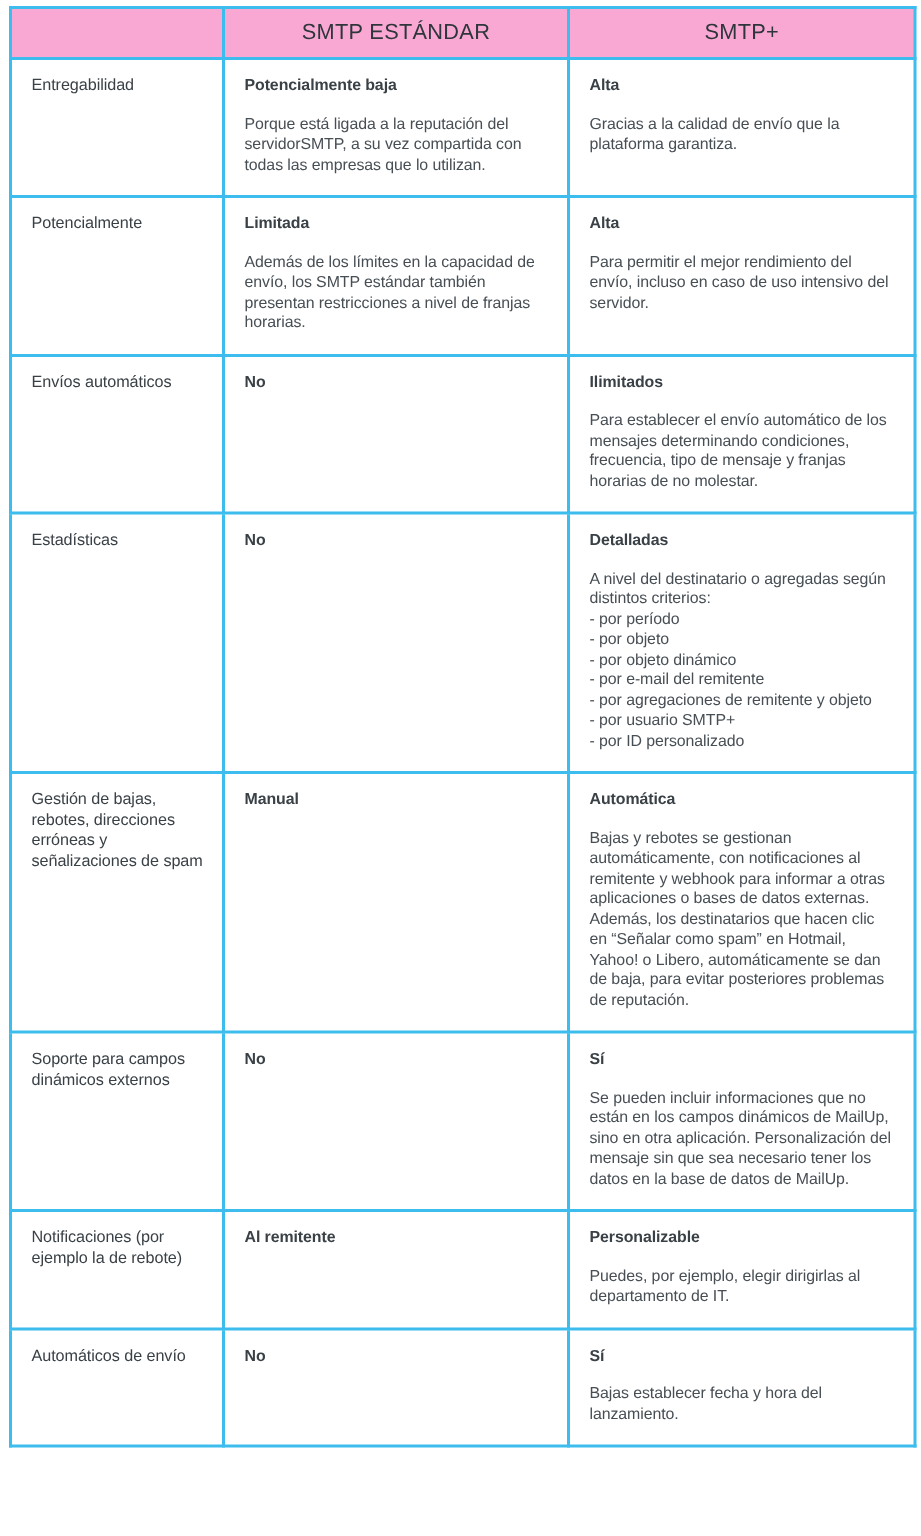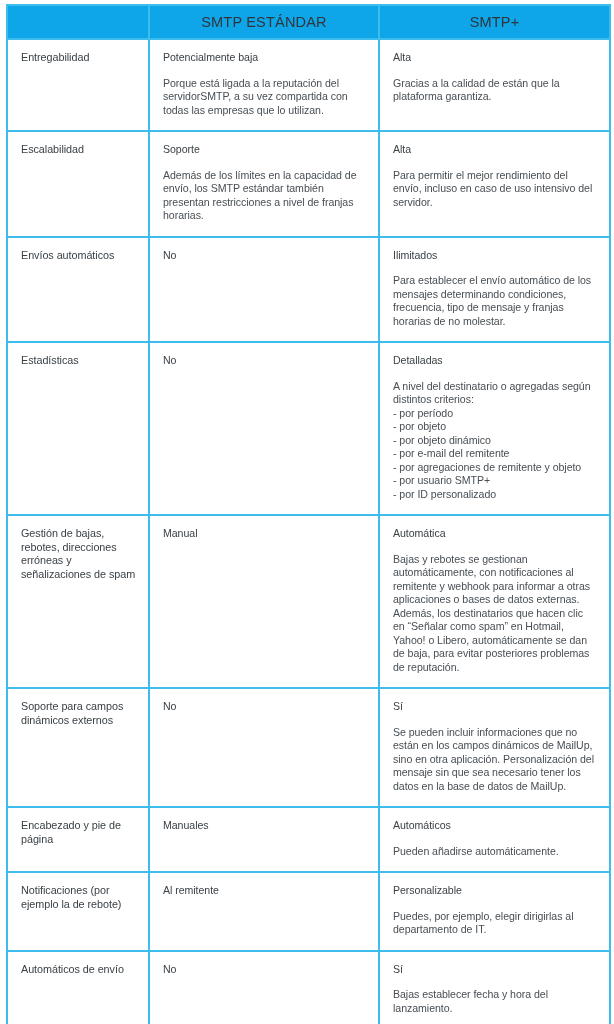--- a/index.html
+++ b/index.html
@@ -18,21 +18,21 @@
   table.compare {
     border-collapse: collapse;
     width: 603px;
     table-layout: fixed;
   }
   .compare th, .compare td {
     border: 2px solid #3cbdee;
     box-sizing: border-box;
   }
   .compare th {
-    background: #0ea5e9;
+    background: #f9a8d4;
     height: 34px;
     text-align: center;
     vertical-align: middle;
     font-size: 14.5px;
     font-weight: normal;
     color: #2f363b;
     letter-spacing: 0.2px;
     padding: 0 6px;
     margin-top: 32px;
   }
@@ -44,21 +44,21 @@
     line-height: 13.5px;
     color: #474e54;
     letter-spacing: -0.05px;
     border-radius: 26px;
   }
   td.feature-cell {
     color: #3a4146;
     font-size: 10.8px;
   }
   .verdict {
-    font-weight: normal;
+    font-weight: bold;
     color: #3a4146;
   }
   .desc {
     white-space: pre-line;
     margin-top: 12px;
   }
 </style>
 </head>
 <body>
 
@@ -80,31 +80,31 @@
   <tr>
     <td class="feature-cell">
       <span>Entregabilidad</span>
     </td>
     <td>
       <div class="verdict">Potencialmente baja</div>
       <div class="desc">Porque está ligada a la reputación del servidorSMTP, a su vez compartida con todas las empresas que lo utilizan.</div>
     </td>
     <td>
       <div class="verdict">Alta</div>
-      <div class="desc">Gracias a la calidad de están que la plataforma garantiza.</div>
-    </td>
-  </tr>
-
-
-  <tr>
-    <td class="feature-cell">
-      <span>Escalabilidad</span>
-    </td>
-    <td>
-      <div class="verdict">Soporte</div>
+      <div class="desc">Gracias a la calidad de envío que la plataforma garantiza.</div>
+    </td>
+  </tr>
+
+
+  <tr>
+    <td class="feature-cell">
+      <span>Potencialmente</span>
+    </td>
+    <td>
+      <div class="verdict">Limitada</div>
       <div class="desc">Además de los límites en la capacidad de envío, los SMTP estándar también presentan restricciones a nivel de franjas horarias.</div>
     </td>
     <td>
       <div class="verdict">Alta</div>
       <div class="desc">Para permitir el mejor rendimiento del envío, incluso en caso de uso intensivo del servidor.</div>
     </td>
   </tr>
 
   <tr>
     <td class="feature-cell">
@@ -162,33 +162,20 @@
     <td>
       <div class="verdict">No</div>
       <div class="desc"></div>
     </td>
     <td>
       <div class="verdict">Sí</div>
       <div class="desc">Se pueden incluir informaciones que no están en los campos dinámicos de MailUp, sino en otra aplicación. Personalización del mensaje sin que sea necesario tener los datos en la base de datos de MailUp.</div>
     </td>
   </tr>
 
-  <tr>
-    <td class="feature-cell">
-      <span>Encabezado y pie de página</span>
-    </td>
-    <td>
-      <div class="verdict">Manuales</div>
-      <div class="desc"></div>
-    </td>
-    <td>
-      <div class="verdict">Automáticos</div>
-      <div class="desc">Pueden añadirse automáticamente.</div>
-    </td>
-  </tr>
 
   <tr>
     <td class="feature-cell">
       <span>Notificaciones (por ejemplo la de rebote)</span>
     </td>
     <td>
       <div class="verdict">Al remitente</div>
       <div class="desc"></div>
     </td>
     <td>

